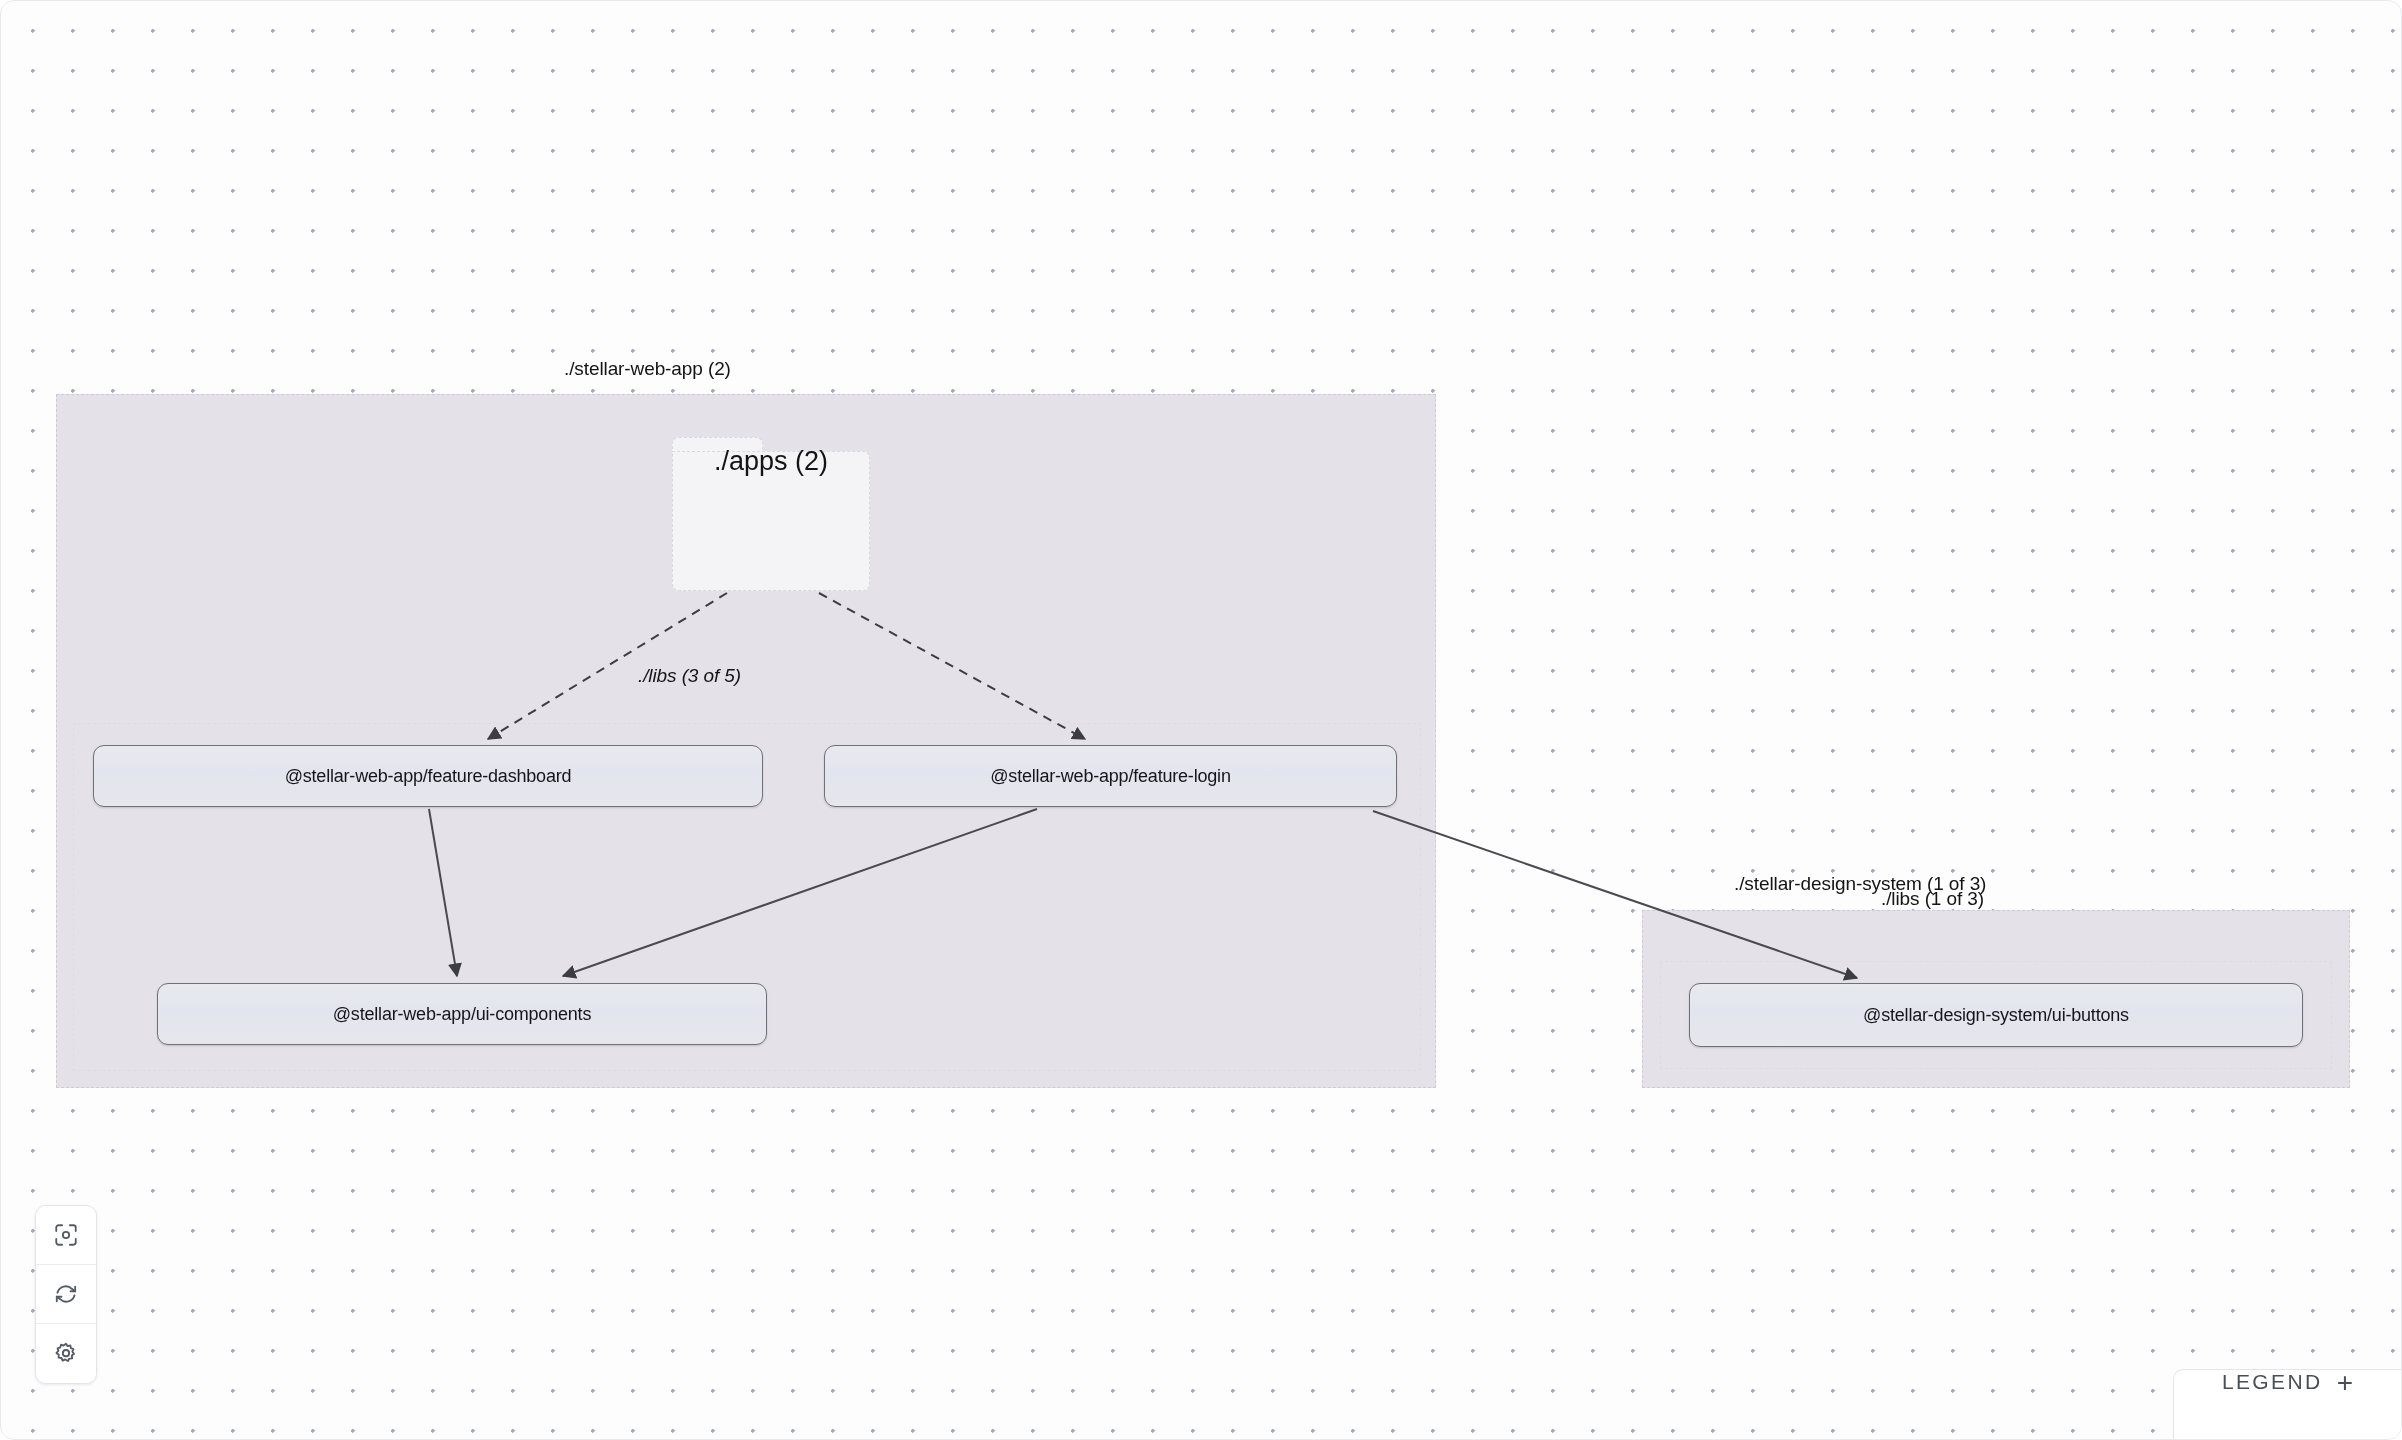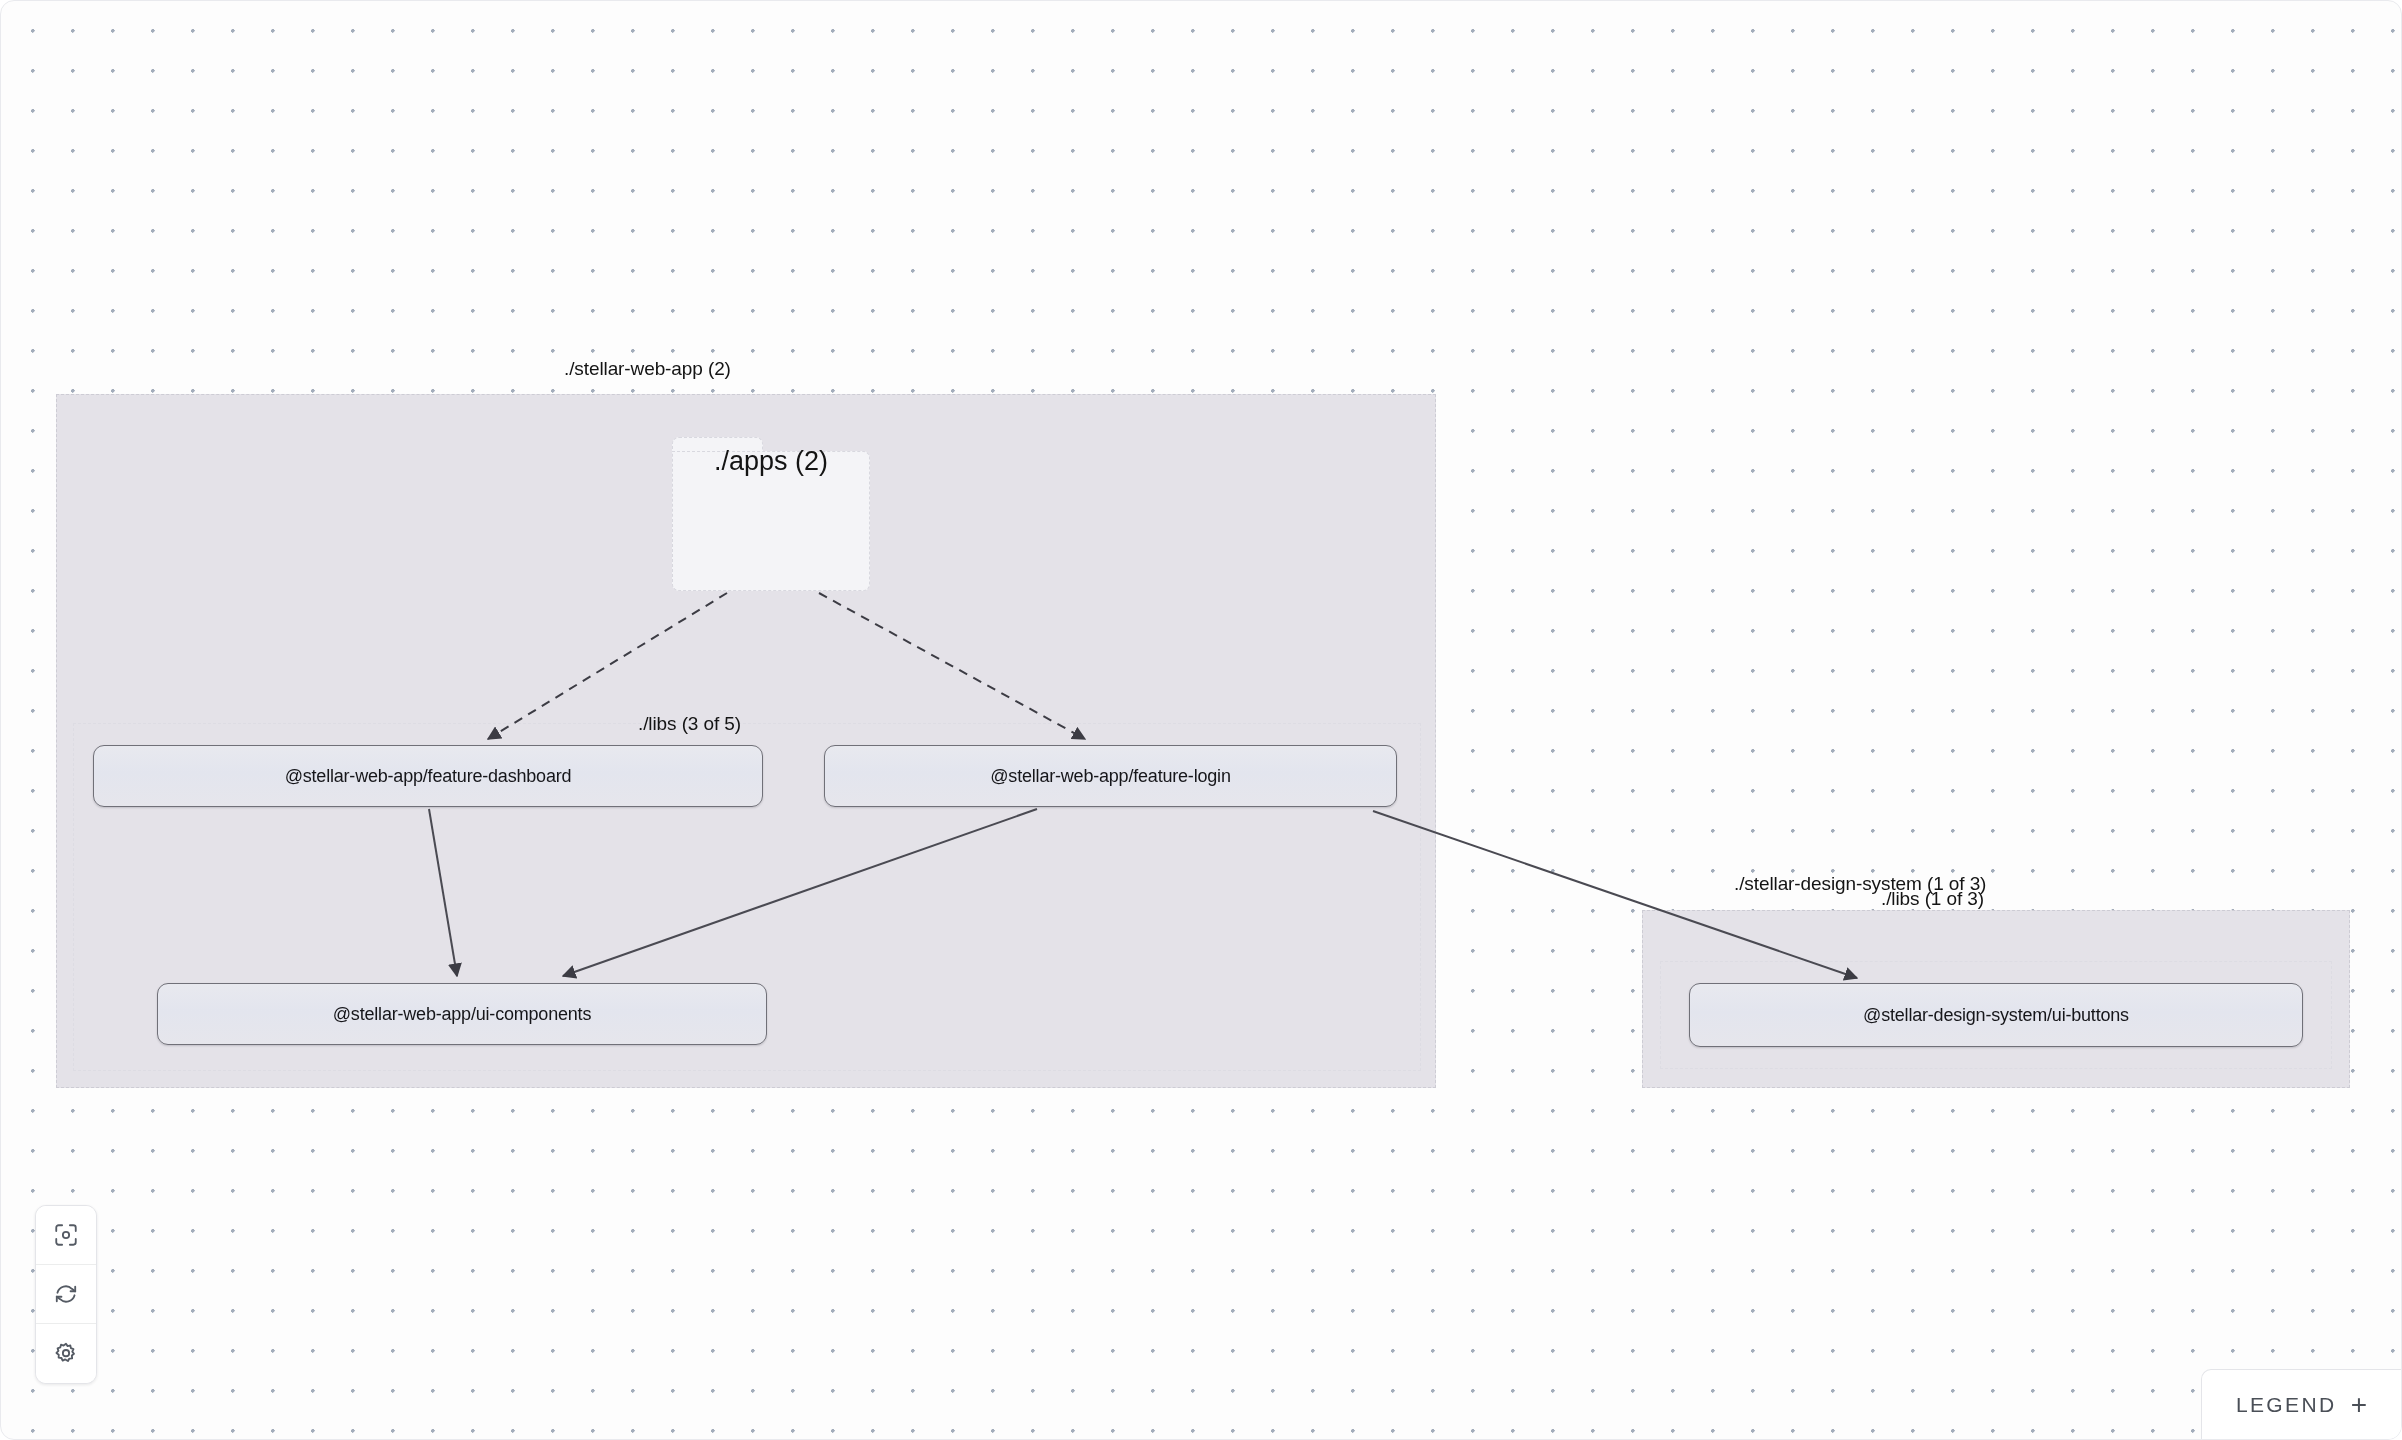--- a/index.html
+++ b/index.html
@@ -146,24 +146,23 @@
     position: absolute;
     right: 0;
     bottom: 0;
     height: 70px;
     min-width: 188px;
     background: #ffffff;
     border-top: 1px solid #e4e5e9;
     border-left: 1px solid #e4e5e9;
     border-radius: 10px 0 0 0;
     display: flex;
-    align-items: center;
     justify-content: center;
     gap: 14px;
-    padding: 0 34px;
+    padding: 0 48px;
     cursor: pointer;
     z-index: 60;
   }
   .legend-text {
     font-size: 21px;
     letter-spacing: 2.4px;
     color: #4a4f57;
   }
   .legend-plus {
     font-size: 28px;
@@ -174,21 +173,21 @@
 </style>
 </head>
 <body>
 
 <div id="canvas">
 
   <div class="group-outer" style="left:55px; top:393px; width:1380px; height:694px;"></div>
   <div class="group-label" style="left:563px; top:357px;">./stellar-web-app (2)</div>
 
   <div class="group-inner" style="left:72px; top:722px; width:1348px; height:348px;"></div>
-  <div class="group-label" style="left:637px; top:712px;">./libs (3 of 5)</div>
+  <div class="group-label" style="left:637px; top:664px;font-style:italic;">./libs (3 of 5)</div>
 
   <div class="group-outer" style="left:1641px; top:909px; width:708px; height:178px;"></div>
   <div class="group-label" style="left:1733px; top:872px;">./stellar-design-system (1 of 3)</div>
 
   <div class="group-inner" style="left:1659px; top:960px; width:672px; height:108px;"></div>
   <div class="group-label" style="left:1880px; top:887px;">./libs (1 of 3)</div>
 
   <div class="folder" style="left:671px; top:436px; width:198px; height:154px;">
     <div class="folder-tab"></div>
     <div class="folder-body">

